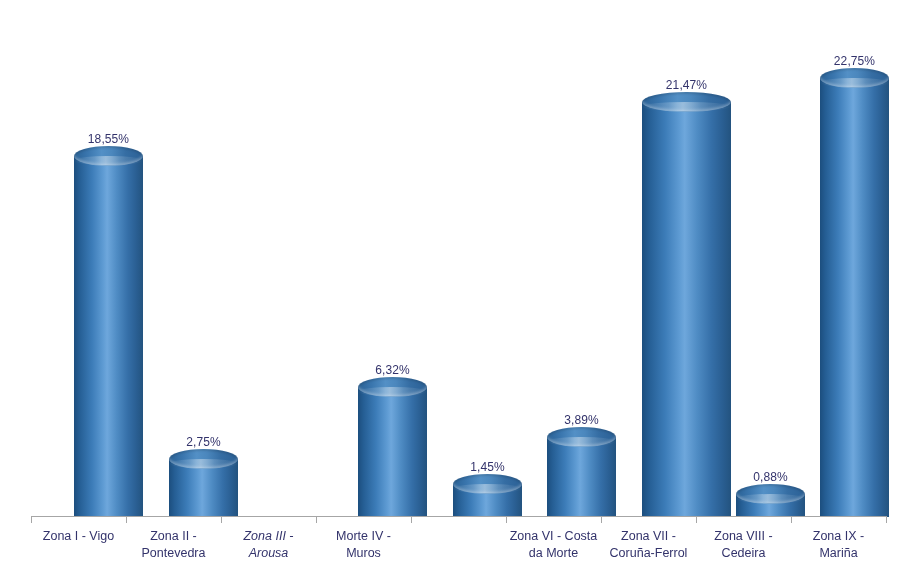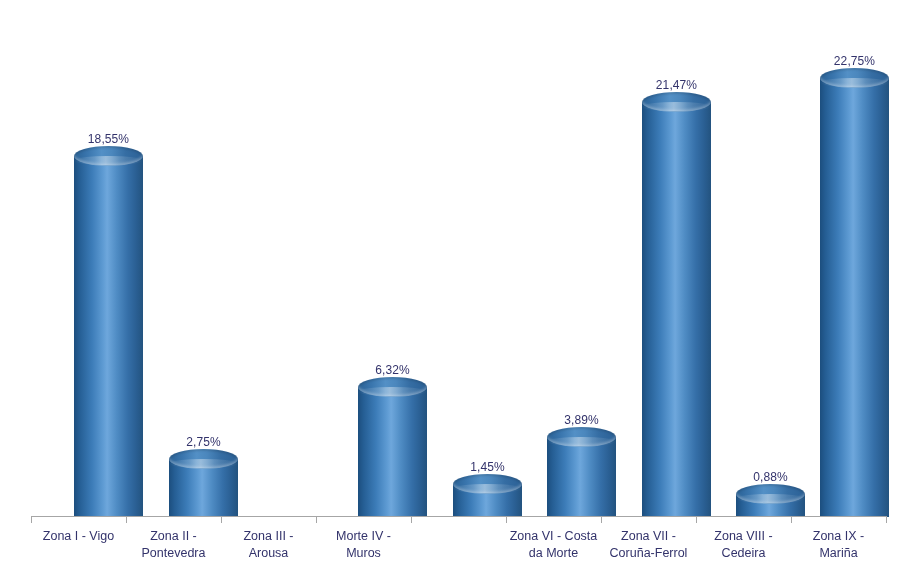--- a/index.html
+++ b/index.html
@@ -194,21 +194,21 @@
 
     <div class="category-col" style="left:547px; width:69px;">
       <div class="value-label" style="bottom:90px;">3,89%</div>
       <div class="bar-cylinder" style="height:80px;">
         <div class="bar-body"></div>
         <div class="bar-cap"></div>
         <div class="bar-rim"></div>
       </div>
     </div>
 
-    <div class="category-col" style="left:642px; width:69px;">
+    <div class="category-col" style="left:642px; width:69px;padding-left:20px;">
       <div class="value-label" style="bottom:425px;">21,47%</div>
       <div class="bar-cylinder" style="height:415px;">
         <div class="bar-body"></div>
         <div class="bar-cap"></div>
         <div class="bar-rim"></div>
       </div>
     </div>
 
     <div class="category-col" style="left:736px; width:69px;">
       <div class="value-label" style="bottom:33px;margin-top:12px;">0,88%</div>
@@ -239,21 +239,21 @@
   <div class="axis-tick" style="left:506px;"></div>
   <div class="axis-tick" style="left:601px;"></div>
   <div class="axis-tick" style="left:696px;"></div>
   <div class="axis-tick" style="left:791px;"></div>
   <div class="axis-tick" style="left:886px;"></div>
 
   <div id="category-labels">
     <div class="cat-label" style="left:31px; width:95px;">Zona I - Vigo</div>
     <div class="cat-label" style="left:126px; width:95px;">Zona II -
 Pontevedra</div>
-    <div class="cat-label" style="left:221px; width:95px;">Zona III -
+    <div class="cat-label" style="left:221px; width:95px;font-style:italic;">Zona III -
 Arousa</div>
     <div class="cat-label" style="left:316px; width:95px;">Morte IV -
 Muros</div>
     <div class="cat-label" style="left:506px; width:95px;">Zona VI - Costa
 da Morte</div>
     <div class="cat-label" style="left:601px; width:95px;">Zona VII -
 Coruña-Ferrol</div>
     <div class="cat-label" style="left:696px; width:95px;">Zona VIII -
 Cedeira</div>
     <div class="cat-label" style="left:791px; width:95px;">Zona IX -

